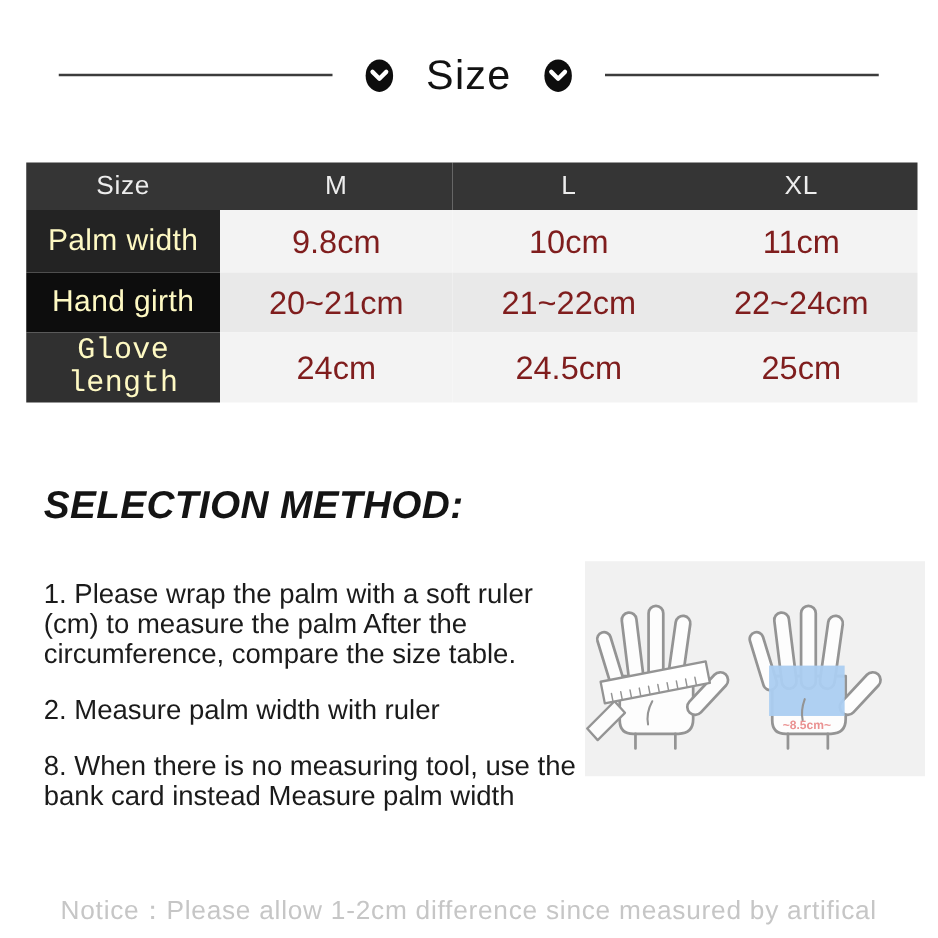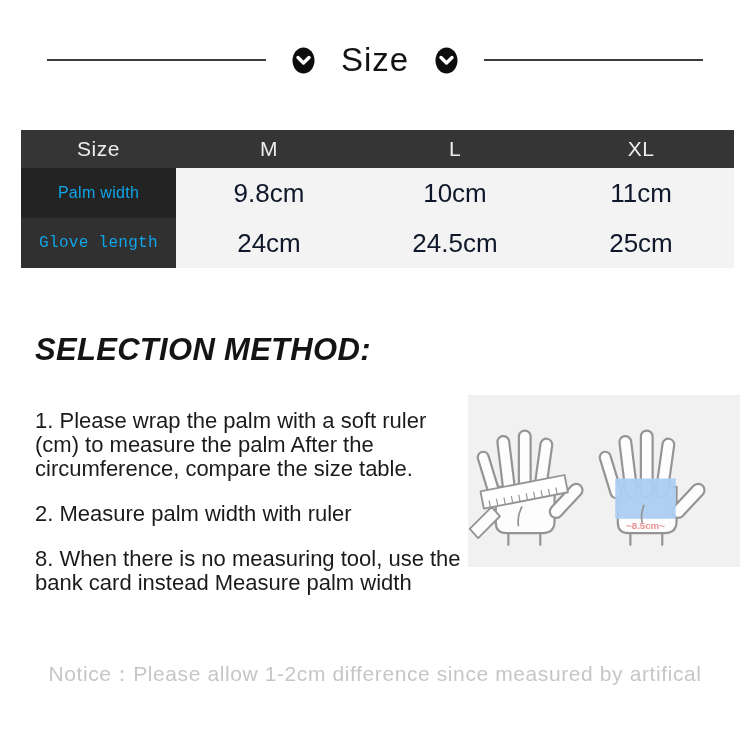--- a/index.html
+++ b/index.html
@@ -13,25 +13,25 @@
   .title-text{font-size:33px;color:#121212;letter-spacing:1px;}
   .badge-icon{display:block;}
   
   table.size-table{border-collapse:collapse;margin:52px 0 0 21px;width:713px;table-layout:fixed;}
   table.size-table col.c0{width:155px;}
   table.size-table th{
     background:#353535;color:#ededed;font-weight:normal;font-size:21px;
     height:36px;text-align:center;letter-spacing:.5px;
   }
   table.size-table td{text-align:center;}
-  td.rowlabel{color:#0ea5e9;font-size:16px;letter-spacing:.3px;}
+  td.rowlabel{color:#fef9c3;font-size:24px;letter-spacing:.3px;}
   tr.r0 td.rowlabel{background:#232323;}
   tr.r1 td.rowlabel{background:#0d0d0d;}
   tr.r2 td.rowlabel{background:#303030;font-family:Liberation Mono, monospace;}
-  td.val{font-size:26px;color:#0f172a;}
+  td.val{font-size:26px;color:#7f1d1d;}
   tr.r0{height:50px;} tr.r1{height:48px;} tr.r2{height:50px;}
   tr.r0 td.val,tr.r2 td.val{background:#f3f3f3;}
   tr.r1 td.val{background:#e9e9e9;}
   
   h2.selection{margin:64px 0 0 35px;font-size:31px;font-weight:800;color:#141414;letter-spacing:.3px;font-style:italic;}
   .method-row{display:flex;margin:27px 0 0 35px;}
   .steps{width:430px;padding-top:14px;font-size:22px;color:#1b1b1b;}
   .steps p{margin:0 0 21px 0;line-height:24px;}
   .illus-panel{
     width:272px;height:172px;background:#f1f1f1;margin-left:3px;
@@ -71,20 +71,26 @@
       <th>L</th>
       <th>XL</th>
     </tr>
   </thead>
   <tbody>
     <tr class="r0">
       <td class="rowlabel">Palm width</td>
       <td class="val">9.8cm</td>
       <td class="val">10cm</td>
       <td class="val">11cm</td>
+    </tr>
+    <tr class="r1">
+      <td class="rowlabel">Hand girth</td>
+      <td class="val">20~21cm</td>
+      <td class="val">21~22cm</td>
+      <td class="val">22~24cm</td>
     </tr>
     <tr class="r2">
       <td class="rowlabel">Glove length</td>
       <td class="val">24cm</td>
       <td class="val">24.5cm</td>
       <td class="val">25cm</td>
     </tr>
   </tbody>
 </table>
 

